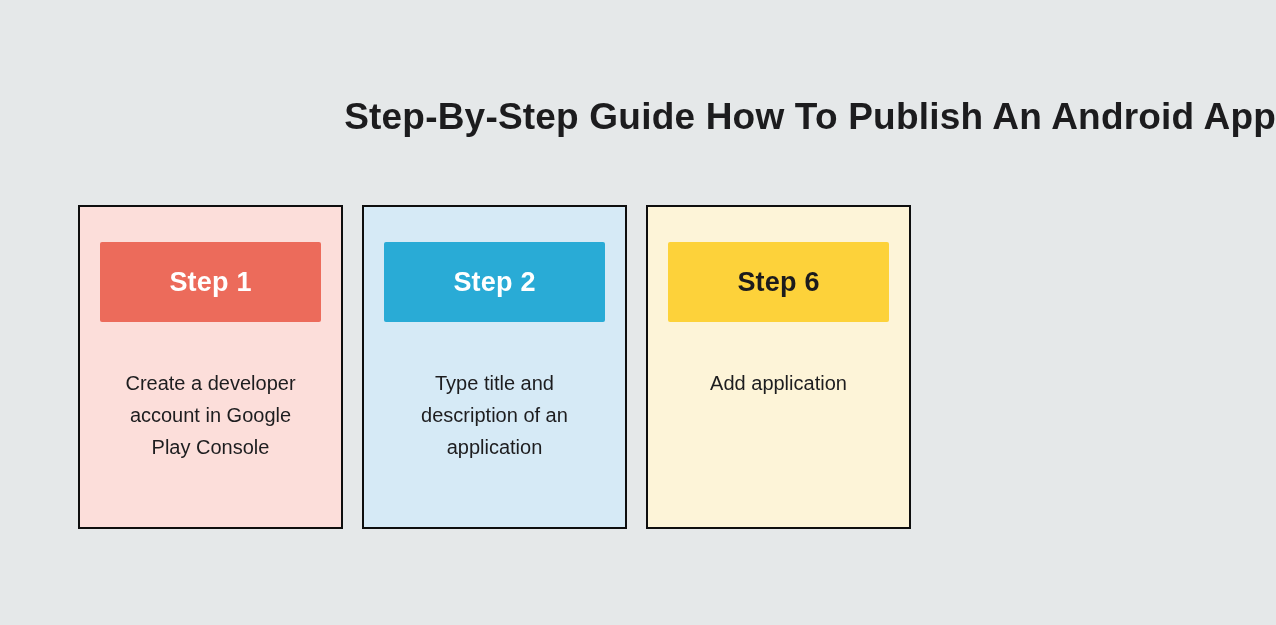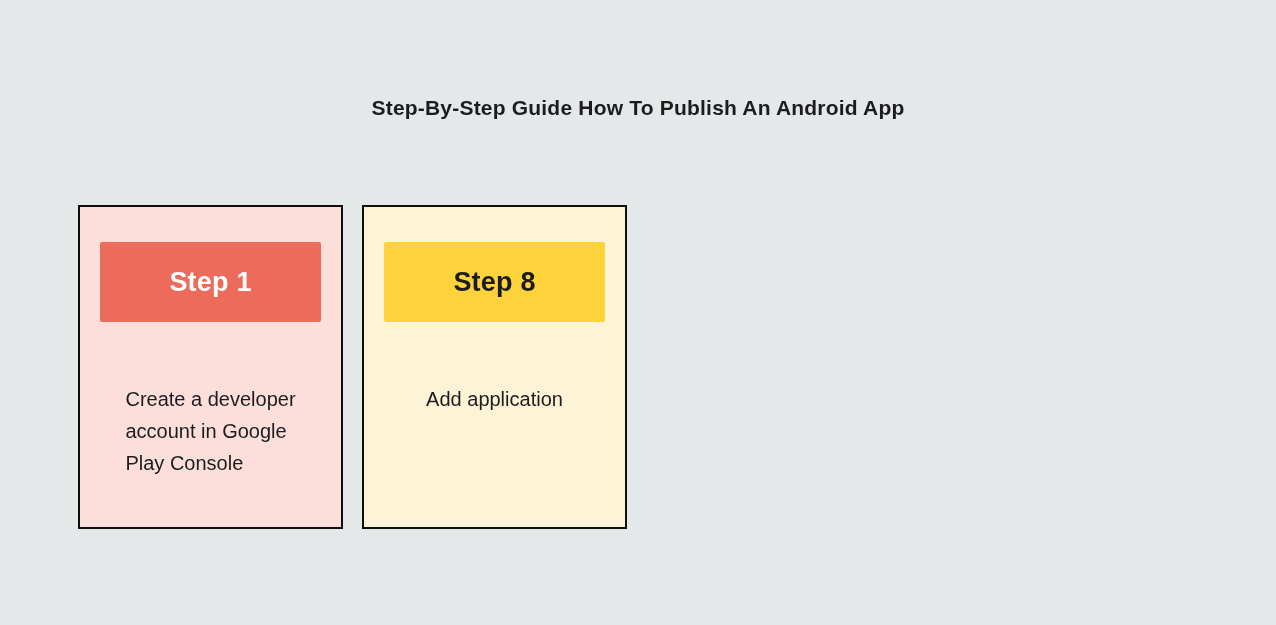--- a/index.html
+++ b/index.html
@@ -11,22 +11,22 @@
   }
   body {
     position: relative;
     background: #e5e8e9;
   }
   .title {
     position: absolute;
     top: 96px;
     left: 0;
     width: 100%;
-    text-align: center;
-    font-size: 21px;
+    text-align: right;
+    font-size: 37px;
     font-weight: 700;
     color: #1c1c1e;
     letter-spacing: 0.2px;
   }
   .cards-row {
     position: absolute;
     left: 78px;
     top: 205px;
     display: flex;
     gap: 19px;
@@ -48,47 +48,55 @@
     background: var(--band-bg, #ccc);
     color: var(--band-text, #fff);
     display: flex;
     align-items: center;
     justify-content: center;
     font-size: 27px;
     font-weight: 700;
     letter-spacing: 0.2px;
   }
   .desc {
-    margin-top: 61px;
+    margin-top: 45px;
     padding: 0 10px;
     font-size: 20px;
     line-height: 32px;
     color: #1d1d1f;
-    text-align: left;
+    text-align: center;
     white-space: pre-line;
   }
 </style>
 </head>
 <body style="background: rgb(229, 232, 233);">
 
 <h1 class="title" style="color: rgb(28, 28, 30);">Step-By-Step Guide How To Publish An Android App</h1>
 
 <div class="cards-row">
 
   <div class="card" style="--card-bg: #fcdeda; --band-bg: #ec6b5b; --band-text: #ffffff; --card-border: #0e0e0e;">
     <div class="band">
       <span>Step 1</span>
     </div>
     <div class="desc">Create a developer
 account in Google
 Play Console</div>
   </div>
 
+  <div class="card" style="--card-bg: #d6eaf6; --band-bg: #29abd6; --band-text: #ffffff; --card-border: #0e0e0e;">
+    <div class="band">
+      <span>Step 2</span>
+    </div>
+    <div class="desc">Type title and
+description of an
+application</div>
+  </div>
 
   <div class="card" style="--card-bg: #fdf4d8; --band-bg: #fdd23a; --band-text: #1b1b1d; --card-border: #0e0e0e;">
     <div class="band">
-      <span>Step 8</span>
+      <span>Step 6</span>
     </div>
     <div class="desc">Add application</div>
   </div>
 
 
 </div>
 
 </body></html>

